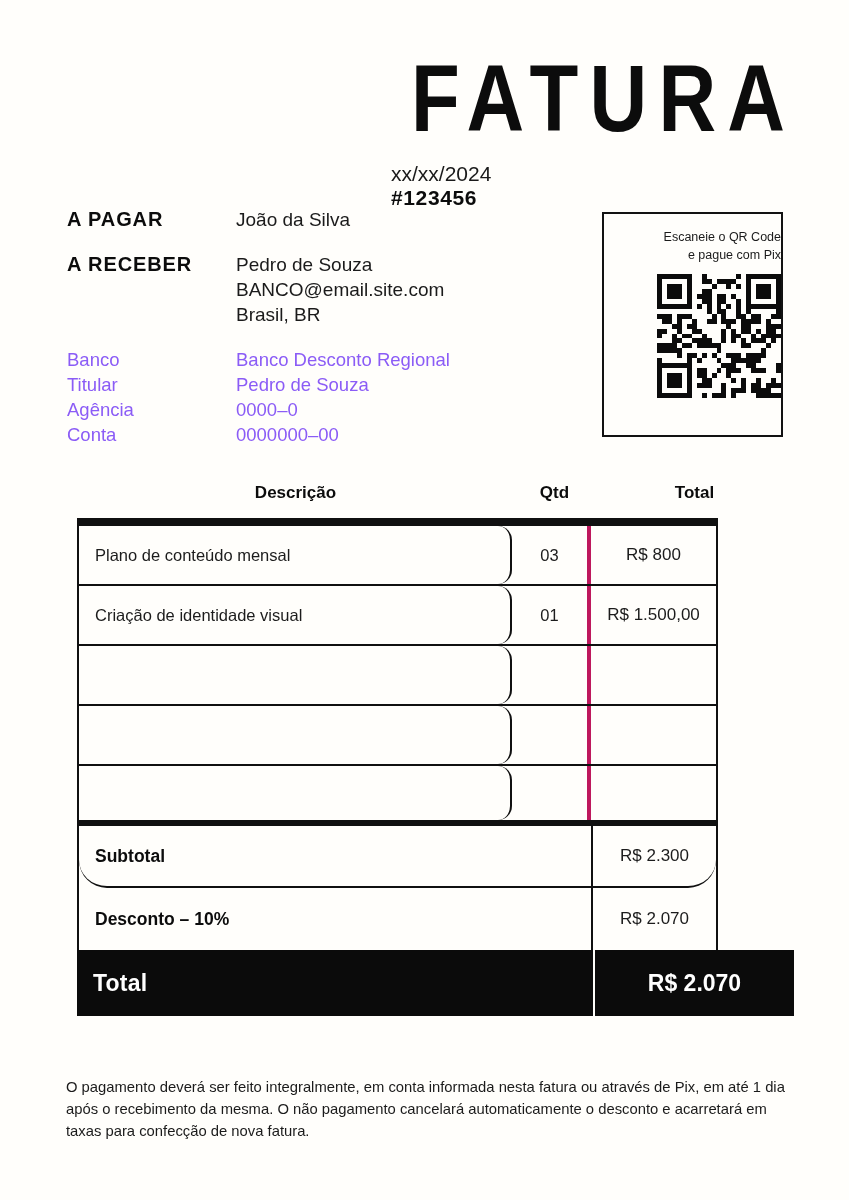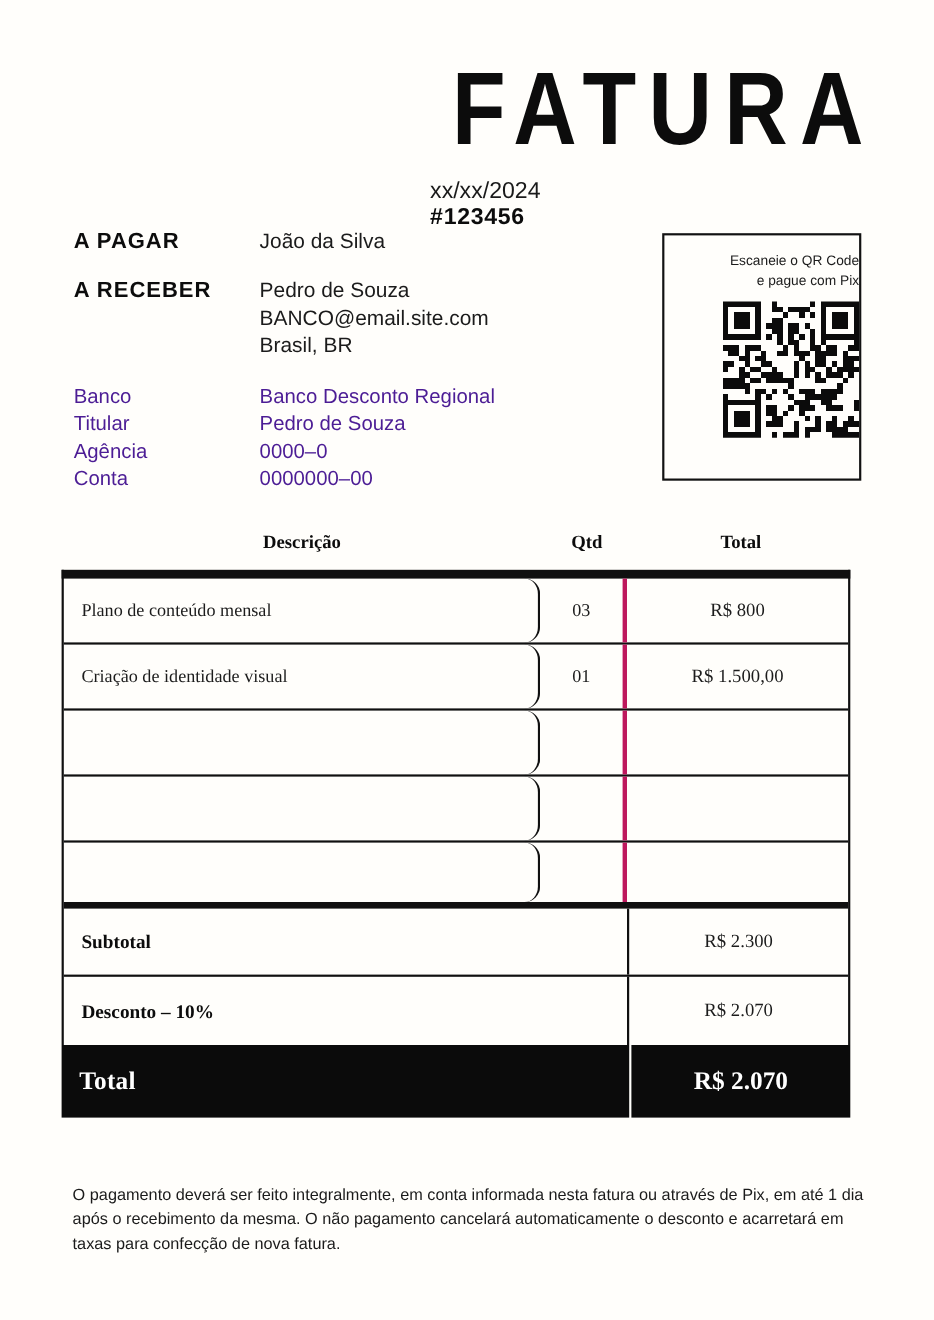--- a/index.html
+++ b/index.html
@@ -28,47 +28,47 @@
   .date { font-size: 21px; color: #1a1a1a; }
   .invoice-number { font-size: 21px; font-weight: 700; letter-spacing: 0.03em; color: #0c0c0c; }
 
   
   .left-col { position: absolute; top: 207px; left: 67px; width: 520px; }
   .party-row { display: grid; grid-template-columns: 169px 1fr; margin-bottom: 20px; }
   .party-label { font-weight: 700; font-size: 20px; letter-spacing: 0.045em; color: #0c0c0c; padding-top: 1px; }
   .party-value { font-size: 19px; line-height: 25px; color: #1b1b1b; }
   .bank { margin-top: 13px; }
   .bank-row { display: grid; grid-template-columns: 169px 1fr; }
-  .bank-label, .bank-value { font-size: 18.5px; line-height: 25px; color: #4c1d95; }
+  .bank-label, .bank-value { font-size: 18.5px; line-height: 25px; color: #8b5cf6; }
 
   
   .qr-panel {
     position: absolute; left: 602px; top: 212px; width: 181px; height: 225px;
     border: 2px solid #121212; background: #fffefb; text-align: right; padding-top: 15px;
   }
   .qr-caption { font-size: 12.5px; line-height: 1.42; color: #1b1b1b; }
   .qr-svg { width: 124px; height: 124px; margin-top: 9px; }
 
   
-  .table-wrap { position: absolute; left: 56px; top: 483px; width: 717px; font-family: Liberation Serif, serif; }
+  .table-wrap { position: absolute; left: 77px; top: 483px; width: 641px; }
   .col-headers { display: grid; grid-template-columns: 437px 81px 199px; margin-bottom: 15px; }
   .col-header { text-align: center; font-weight: 700; font-size: 17px; color: #0c0c0c; }
 
   .items { border: 2px solid #101010; border-top: 8px solid #101010; border-bottom: none; }
   .item-row {
     display: grid; grid-template-columns: 433px 79px 1fr;
     height: 60px; border-bottom: 2px solid #101010;
   }
   .item-row.last { height: 60px; border-bottom: 6px solid #101010; }
   .cell { display: flex; align-items: center; font-size: 16.5px; color: #1c1c1c; }
   .cell-desc { padding-left: 16px; border-right: 2px solid #101010; border-radius: 14px; }
   .cell-qty { justify-content: center; border-right: 4px solid #be185d; }
   .cell-total { justify-content: center; font-size: 17px; }
 
-  .summary-row { display: grid; grid-template-columns: 514px 1fr; height: 62px; }
+  .summary-row { display: grid; grid-template-columns: 514px 1fr; height: 62px; border-radius: 28px; }
   .summary-row.first { border-bottom: 2px solid #101010; }
   .summary-label {
     display: flex; align-items: center; padding-left: 16px;
     font-weight: 700; font-size: 17.5px; color: #0c0c0c; border-right: 2px solid #101010;
   }
   .summary-value { display: flex; align-items: center; justify-content: center; font-size: 17px; color: #1c1c1c; }
 
   .total-row { display: grid; grid-template-columns: 516px 199px; column-gap: 2px; height: 66px; }
   .total-cell { background: #0b0b0b; color: #ffffff; display: flex; align-items: center; }
   .total-label-cell { padding-left: 16px; font-size: 23px; font-weight: 700; letter-spacing: 0.01em; }

